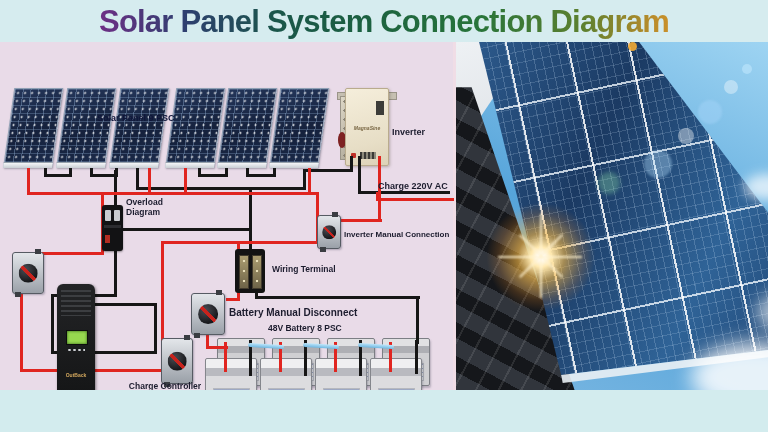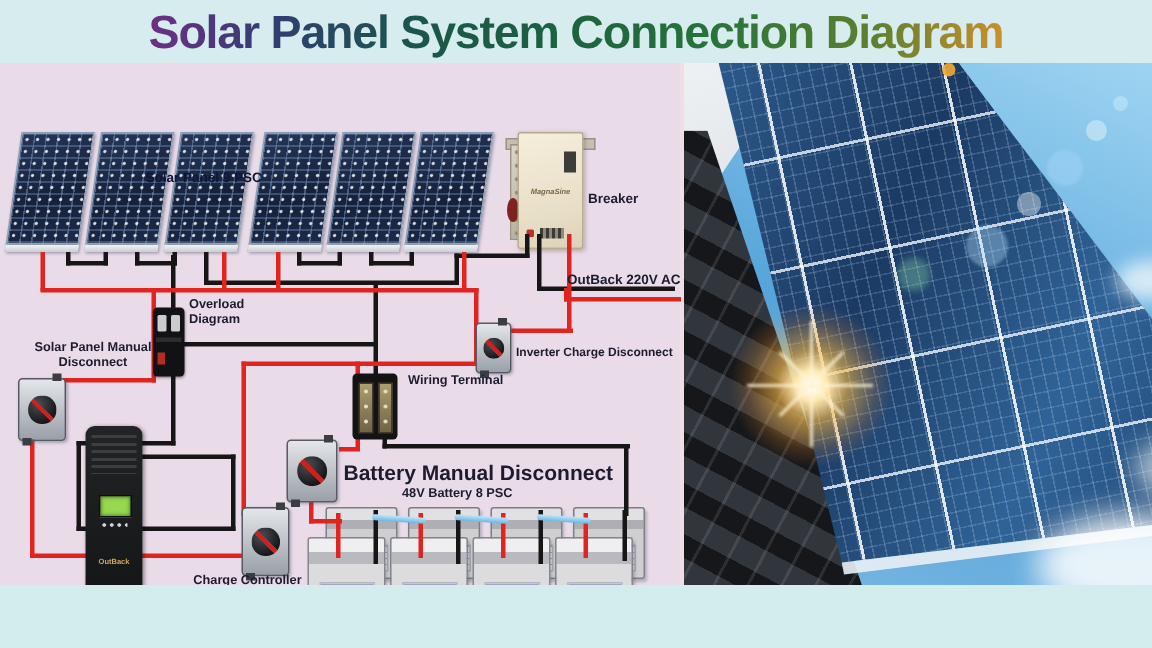--- a/index.html
+++ b/index.html
@@ -256,26 +256,25 @@
     <div id="inv-oval"></div>
     <div id="inverter">
       <span class="vent"></span>
       <span class="brand">MagnaSine</span>
       <span class="grill"></span>
       <span class="btn"></span>
     </div>
 
     <div class="lbl" style="left:97px;top:71px;width:90px;font-size:9px;color:#10163a">Solar Panel 9 PSC</div>
     <div class="lbl" style="left:126px;top:156px;width:50px;font-size:8.5px">Overload Diagram</div>
-    <div class="lbl" style="left:14px;top:185px;width:96px;font-size:8.5px;text-align:center">Solar Panel Manual Disconnect</div>
-    <div class="lbl" style="left:392px;top:85px;font-size:9px">Breaker</div>
-    <div class="lbl" style="left:378px;top:139px;font-size:9px;white-space:nowrap">OutBack 220V AC</div>
-    <div class="lbl" style="left:344px;top:188px;font-size:8px;white-space:nowrap">Inverter Charge Disconnect</div>
-    <div class="lbl" style="left:272px;top:207px;font-size:8.5px;white-space:nowrap">Wiring Terminal</div>
-    <div class="lbl" style="left:229px;top:265px;font-size:14px;white-space:nowrap">Battery Manual Disconnect</div>
+    <div class="lbl" style="left:392px;top:85px;font-size:9px">Inverter</div>
+    <div class="lbl" style="left:378px;top:139px;font-size:9px;white-space:nowrap">Charge 220V AC</div>
+    <div class="lbl" style="left:344px;top:188px;font-size:8px;white-space:nowrap">Inverter Manual Connection</div>
+    <div class="lbl" style="left:272px;top:223px;font-size:8.5px;white-space:nowrap">Wiring Terminal</div>
+    <div class="lbl" style="left:229px;top:265px;font-size:10px;white-space:nowrap">Battery Manual Disconnect</div>
     <div class="lbl" style="left:268px;top:282px;font-size:8.5px;white-space:nowrap">48V Battery 8 PSC</div>
     <div class="lbl" style="left:47px;top:349px;width:58px;font-size:8.5px;text-align:center">Charge Controller</div>
     <div class="lbl" style="left:123px;top:340px;width:84px;font-size:8.5px;text-align:center">Charge Controller Manual Disconnect</div>
   </div>
 
   <div id="photo">
     <div class="sky"></div>
     <div class="bldg"></div>
     <div class="roof"></div>
     <div class="parray"></div>

